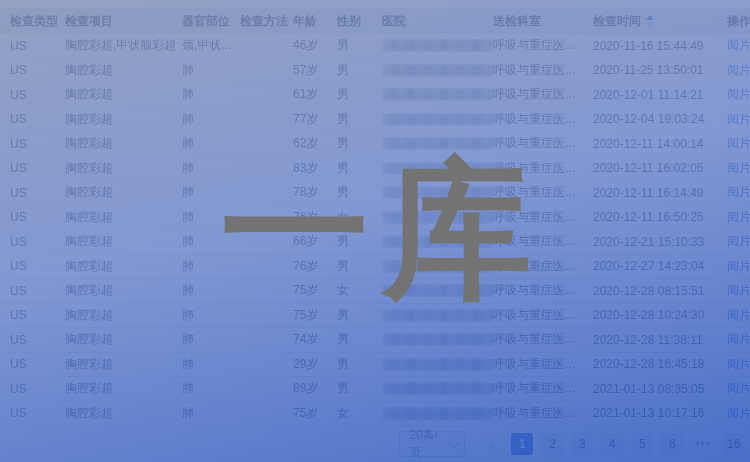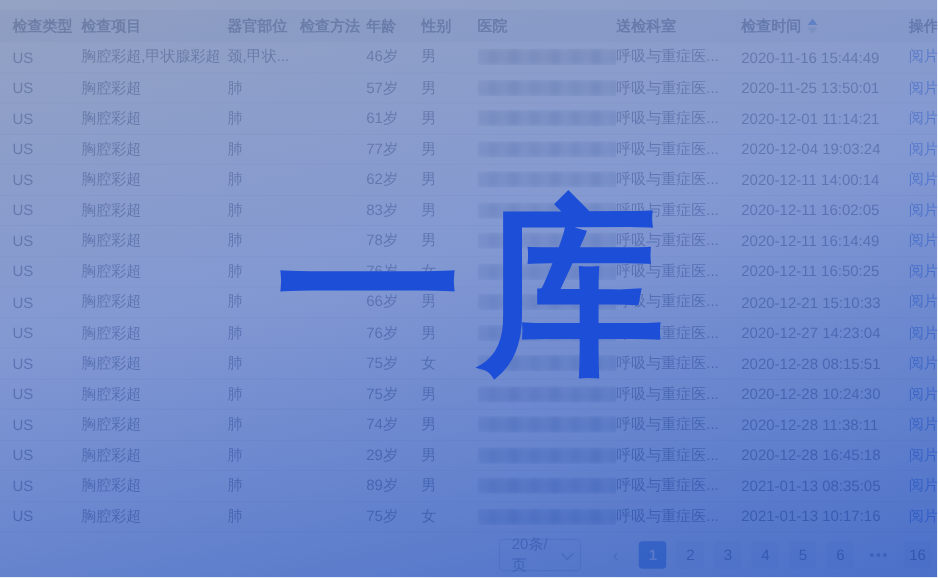--- a/index.html
+++ b/index.html
@@ -82,21 +82,21 @@
     background: linear-gradient(168deg,
       rgba(118,136,178,0.78) 0%,
       rgba(96,124,198,0.78) 45%,
       rgba(40,84,190,0.84) 100%);
   }
 
   
   .watermark {
     position: absolute; z-index: 6; left: 220px; top: 152px;
     font-size: 150px; line-height: 1.05; font-weight: 900;
-    letter-spacing: 12px; color: #1d4ed8; pointer-events: none;
+    letter-spacing: 12px; color: #737373; pointer-events: none;
     font-family: "Liberation Sans", "DejaVu Sans", sans-serif;
   }
 </style>
 </head>
 <body>
 
 <div class="stage">
 
   <div class="table-layer">
     <div class="grid-row thead">

